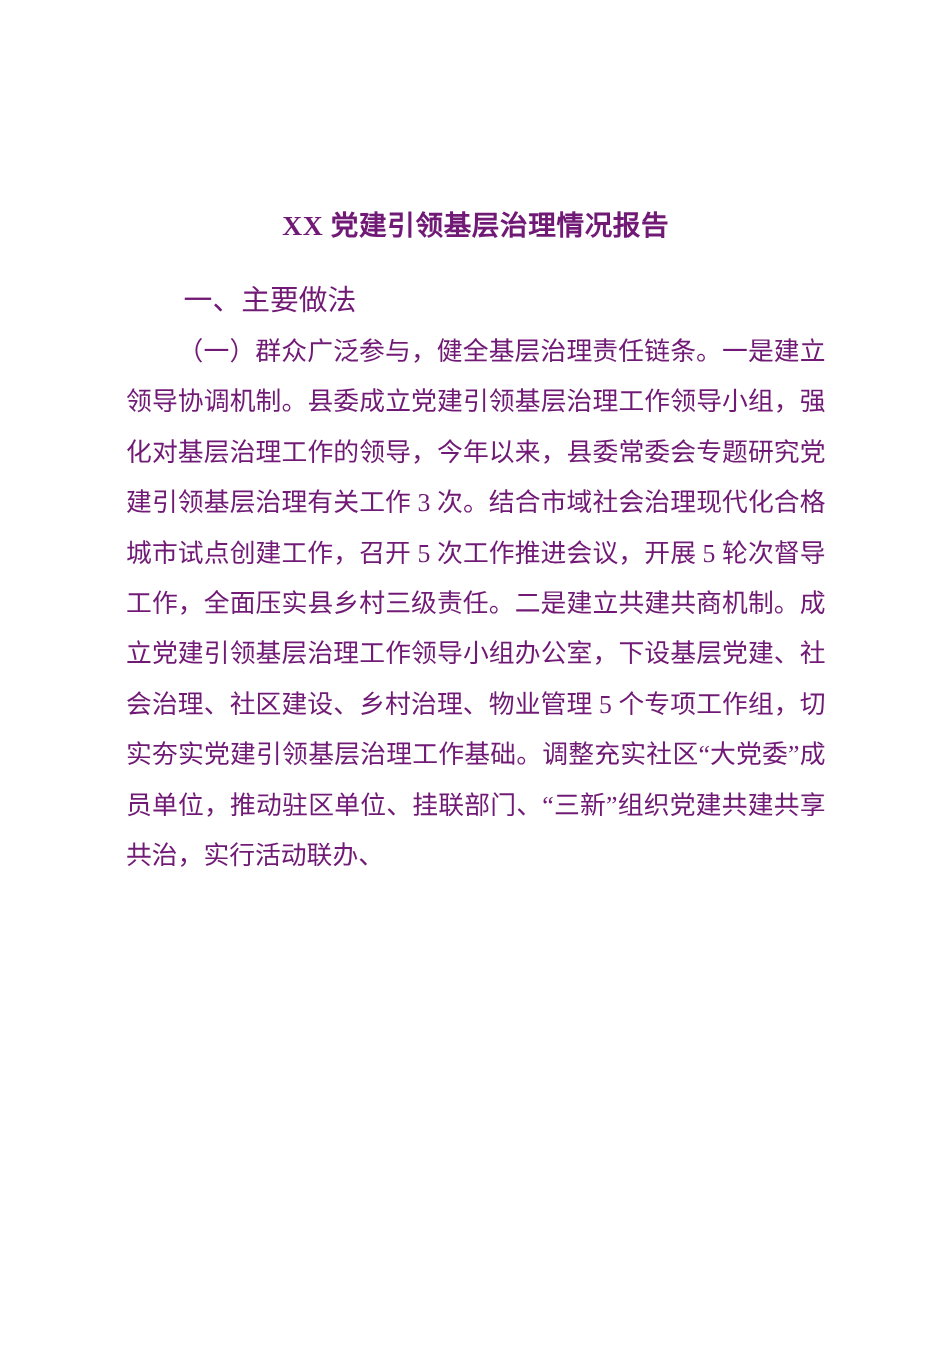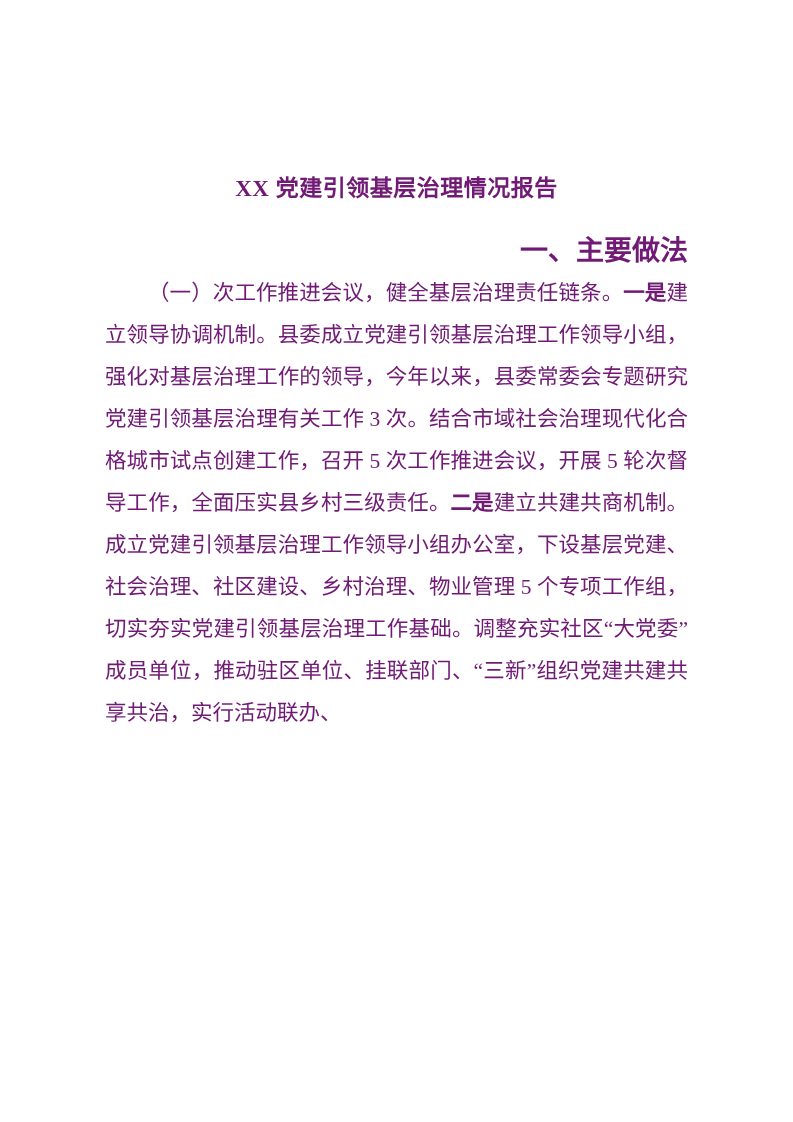--- a/index.html
+++ b/index.html
@@ -30,33 +30,32 @@
   .body-para {
     margin: 0;
     font-size: 21.5px;
     line-height: 42px;
     text-align: justify;
     text-indent: 2em;
     word-break: break-all;
   }
   .section-heading {
     margin: 0;
-    font-size: 28px;
-    font-weight: bold;
+    font-size: 24px;
+    font-weight: normal;
     line-height: 42px;
     text-indent: 2em;
-    text-align: right;
   }
   .b {
-    font-weight: bold;
+    font-weight: normal;
   }
 </style>
 </head>
 <body>
 
 <div class="page">
   <h1 class="doc-title">XX 党建引领基层治理情况报告</h1>
 
 
   <h2 class="section-heading">一、主要做法</h2>
 
-  <p class="body-para"><span>（一）次工作推进会议，健全基层治理责任链条。</span><span class="b">一是</span><span>建立领导协调机制。县委成立党建引领基层治理工作领导小组，强化对基层治理工作的领导，今年以来，县委常委会专题研究党建引领基层治理有关工作 3 次。结合市域社会治理现代化合格城市试点创建工作，召开 5 次工作推进会议，开展 5 轮次督导工作，全面压实县乡村三级责任。</span><span class="b">二是</span><span>建立共建共商机制。成立党建引领基层治理工作领导小组办公室，下设基层党建、社会治理、社区建设、乡村治理、物业管理 5 个专项工作组，切实夯实党建引领基层治理工作基础。调整充实社区“大党委”成员单位，推动驻区单位、挂联部门、“三新”组织党建共建共享共治，实行活动联办、</span></p>
+  <p class="body-para"><span>（一）群众广泛参与，健全基层治理责任链条。</span><span class="b">一是</span><span>建立领导协调机制。县委成立党建引领基层治理工作领导小组，强化对基层治理工作的领导，今年以来，县委常委会专题研究党建引领基层治理有关工作 3 次。结合市域社会治理现代化合格城市试点创建工作，召开 5 次工作推进会议，开展 5 轮次督导工作，全面压实县乡村三级责任。</span><span class="b">二是</span><span>建立共建共商机制。成立党建引领基层治理工作领导小组办公室，下设基层党建、社会治理、社区建设、乡村治理、物业管理 5 个专项工作组，切实夯实党建引领基层治理工作基础。调整充实社区“大党委”成员单位，推动驻区单位、挂联部门、“三新”组织党建共建共享共治，实行活动联办、</span></p>
 </div>
 
 </body></html>

